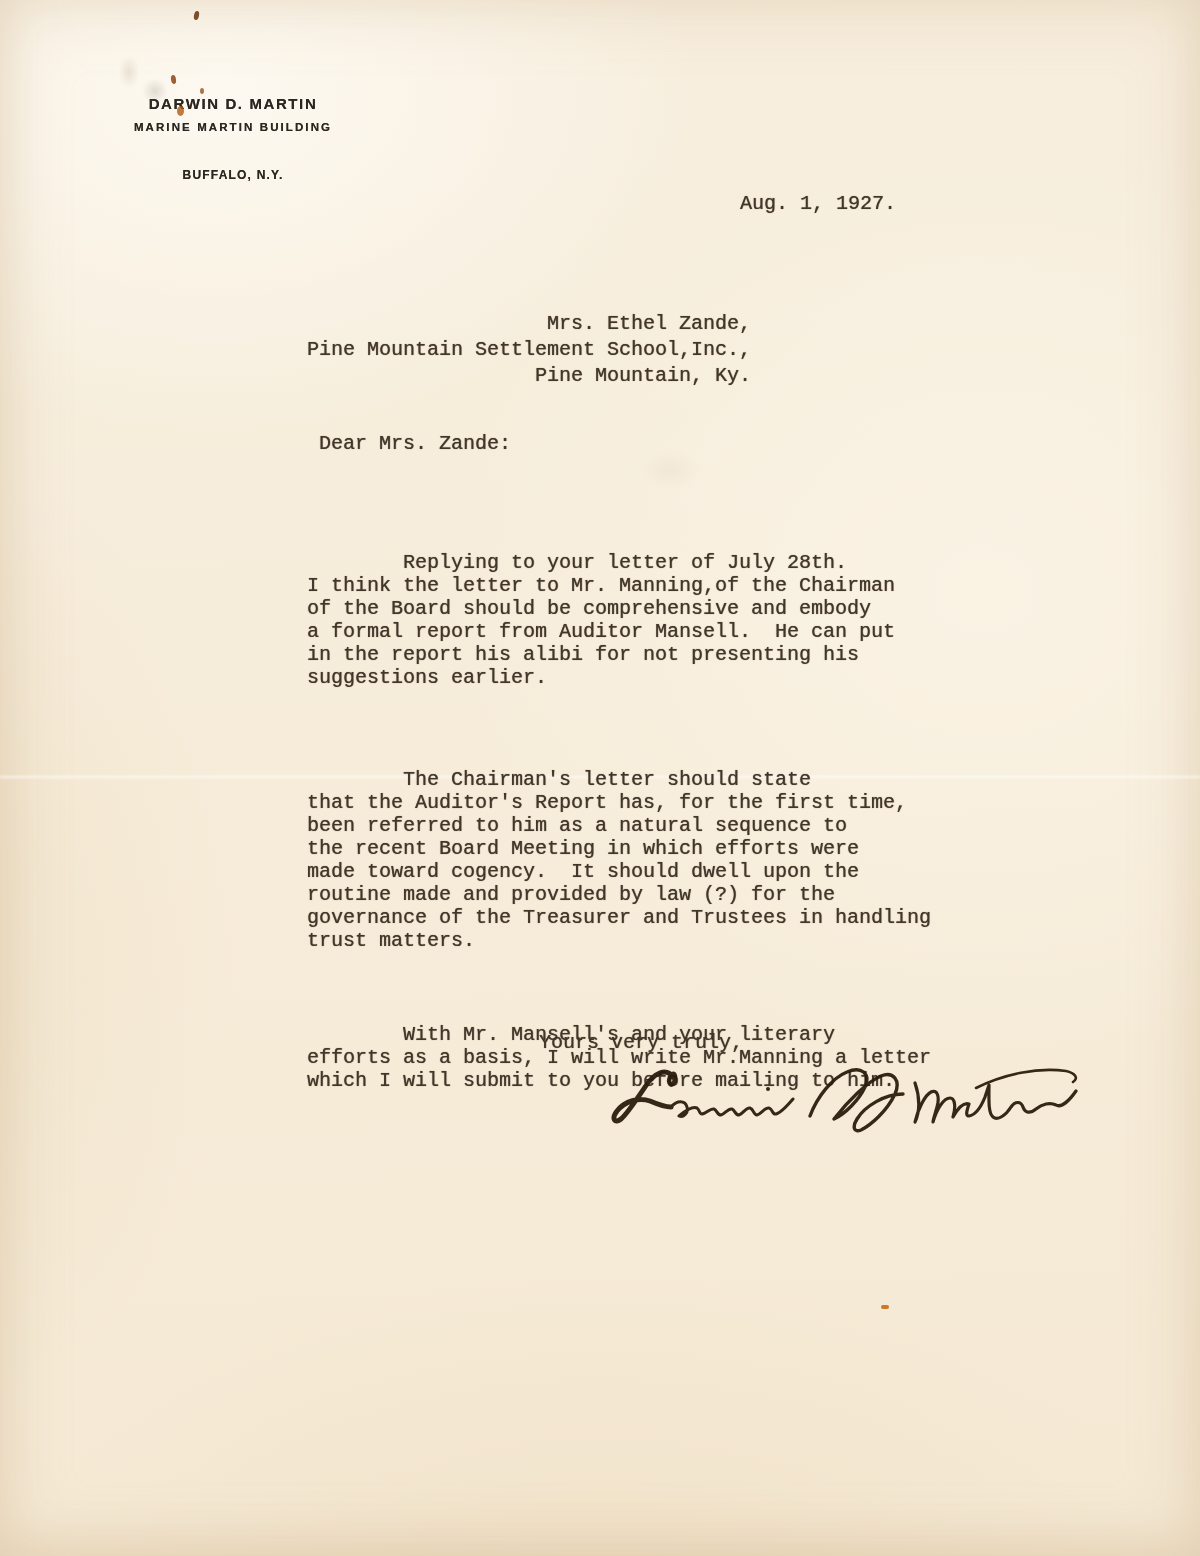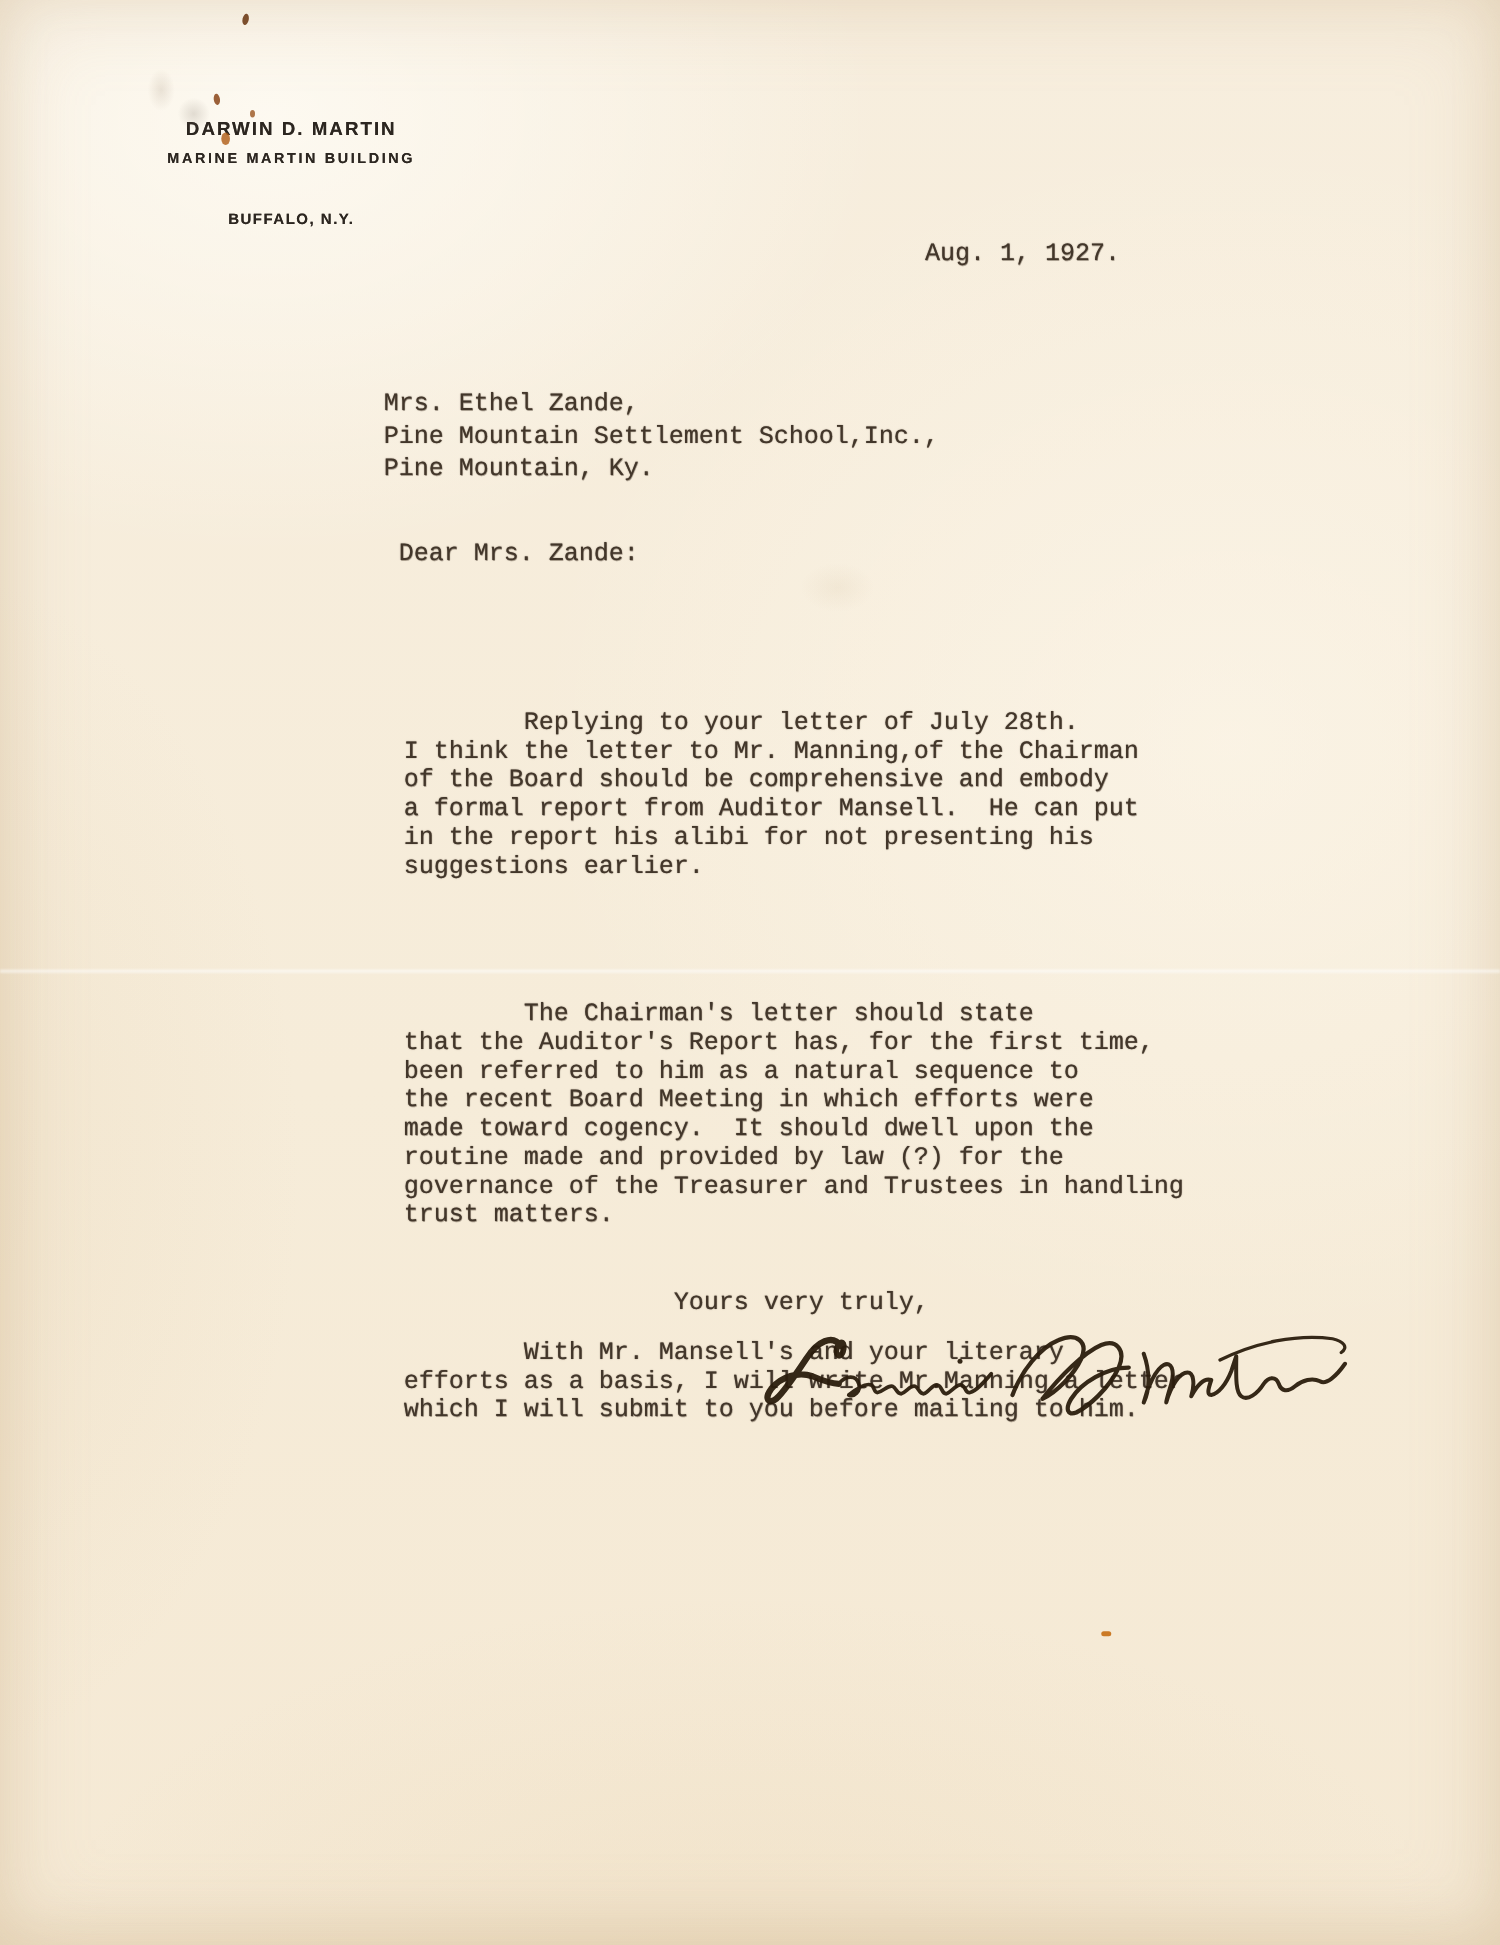--- a/index.html
+++ b/index.html
@@ -27,24 +27,24 @@
   }
   .lh1 { top:95px;  font-size:15px;   letter-spacing:1.6px; }
   .lh2 { top:121px; font-size:11.5px; letter-spacing:2.1px; }
   .lh3 { top:140px; font-size:12px;   letter-spacing:1.2px;margin-top:28px; }
   .typed {
     position:absolute; white-space:pre;
     font-size:20px; line-height:23px;
     text-shadow:0 0 1px rgba(66,52,38,0.65), 0.4px 0.4px 0.4px rgba(66,52,38,0.35);
   }
   .date      { left:740px; top:192px; }
-  .recipient { left:307px; top:311px; line-height:26px; }
+  .recipient { left:307px; top:311px; line-height:26px;text-align:right; }
   .salutation{ left:319px; top:432px; }
   .body-block{ left:307px; top:505px; }
-  .para      { margin:16px; }
+  .para      { margin:0; }
   .para-2    { margin-top:33px; }
   .para-3    { margin-top:25px; }
   .closing   { left:539px; top:1031px; }
   .signature-svg { position:absolute; left:582px; top:1056px; opacity:0.94; }
   .watermark {
     position:absolute; left:778px; top:1451px;
     font-family:"Liberation Sans","DejaVu Sans",sans-serif;
     font-size:24px; font-weight:500; letter-spacing:0.5px;
     color:#e6e2bc; opacity:0.95; text-shadow:none; white-space:pre;
   }

